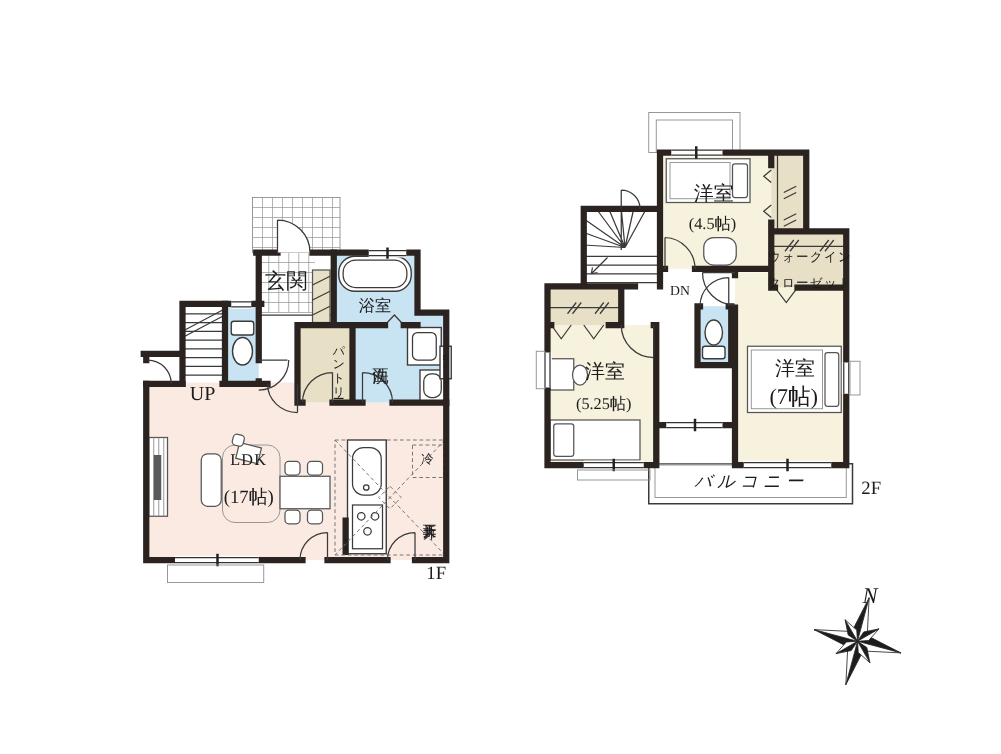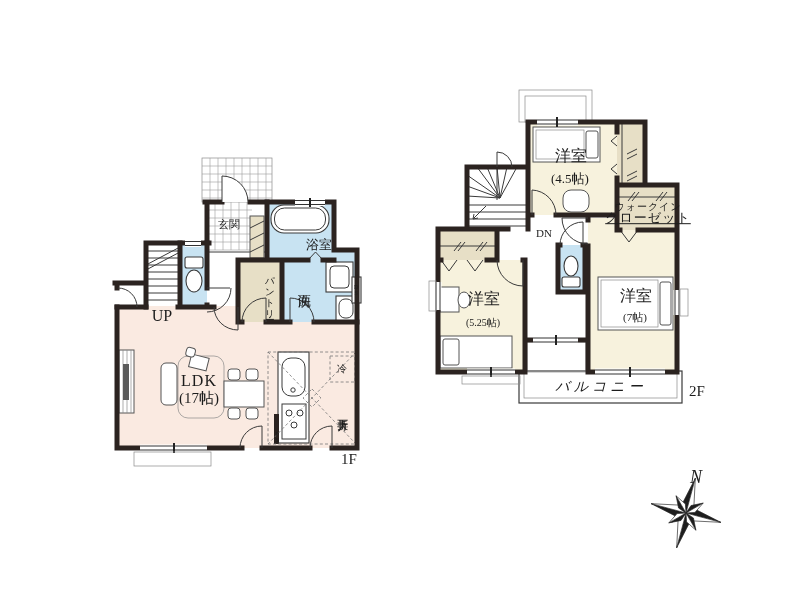--- a/index.html
+++ b/index.html
@@ -274,40 +274,40 @@
       <polygon points="14,14 8.5,2.9 0,0" fill="#1d1d1d"></polygon>
           <polygon points="14,14 2.9,8.5 0,0" fill="#fff"></polygon>
       <polygon points="-14,14 -2.9,8.5 0,0" fill="#1d1d1d"></polygon>
           <polygon points="-14,14 -8.5,2.9 0,0" fill="#fff"></polygon>
       <polygon points="-14,-14 -8.5,-2.9 0,0" fill="#1d1d1d"></polygon>
           <polygon points="-14,-14 -2.9,-8.5 0,0" fill="#fff"></polygon>
     </g>
   </g>
 </svg>
 
-<div class="lbl" style="left:229px;top:225px;font-size:11px;">玄関</div>
-<div class="lbl" style="left:300px;top:245px;font-size:13px;margin-left:19px;">浴室</div>
+<div class="lbl" style="left:229px;top:225px;font-size:17px;">玄関</div>
+<div class="lbl" style="left:300px;top:245px;font-size:13px;">浴室</div>
 <div class="lbl vert" style="left:304px;top:284px;font-size:13px;">洗面</div>
 <div class="lbl vert" style="left:269px;top:292px;font-size:9.5px;">パントリー</div>
 <div class="lbl" style="left:162px;top:316px;font-size:16px;">UP</div>
-<div class="lbl" style="left:199px;top:381px;font-size:16px;letter-spacing:1px;">LDK</div>
+<div class="lbl" style="left:199px;top:368px;font-size:13px;letter-spacing:1px;">LDK</div>
 <div class="lbl" style="left:199px;top:399px;font-size:15px;">(17帖)</div>
 <div class="lbl" style="left:342px;top:369px;font-size:10px;">冷</div>
 <div class="lbl vert" style="left:342px;top:411px;font-size:11px;">折下天井</div>
 <div class="lbl vert" style="left:356px;top:290px;font-size:6px;">DS</div>
 <div class="lbl vert" style="left:277px;top:437px;font-size:6px;">PS</div>
 <div class="lbl" style="left:349px;top:460px;font-size:15px;">1F</div>
 
 <div class="lbl" style="left:571px;top:156px;font-size:16px;">洋室</div>
 <div class="lbl" style="left:570px;top:179px;font-size:13px;">(4.5帖)</div>
 <div class="lbl" style="left:648px;top:207px;font-size:10px;letter-spacing:1px;">ウォークイン</div>
-<div class="lbl" style="left:648px;top:218px;font-size:13px;letter-spacing:1px;text-decoration:underline;">クローゼット</div>
+<div class="lbl" style="left:648px;top:228px;font-size:10px;letter-spacing:1px;">クローゼット</div>
 <div class="lbl" style="left:544px;top:234px;font-size:11px;">DN</div>
 <div class="lbl" style="left:484px;top:299px;font-size:16px;">洋室</div>
-<div class="lbl" style="left:483px;top:323px;font-size:10px;">(5.25帖)</div>
+<div class="lbl" style="left:483px;top:323px;font-size:13px;">(5.25帖)</div>
 <div class="lbl" style="left:636px;top:296px;font-size:16px;">洋室</div>
-<div class="lbl" style="left:635px;top:318px;font-size:11px;">(7帖)</div>
+<div class="lbl" style="left:635px;top:318px;font-size:18px;">(7帖)</div>
 <div class="lbl" style="left:601px;top:387px;font-size:14px;letter-spacing:4px;font-style:italic;">バルコニー</div>
 <div class="lbl" style="left:697px;top:392px;font-size:15px;">2F</div>
 
 <div class="lbl it" style="left:696px;top:477px;font-size:18px;">N</div>
 
 </div>
 
 </body></html>

